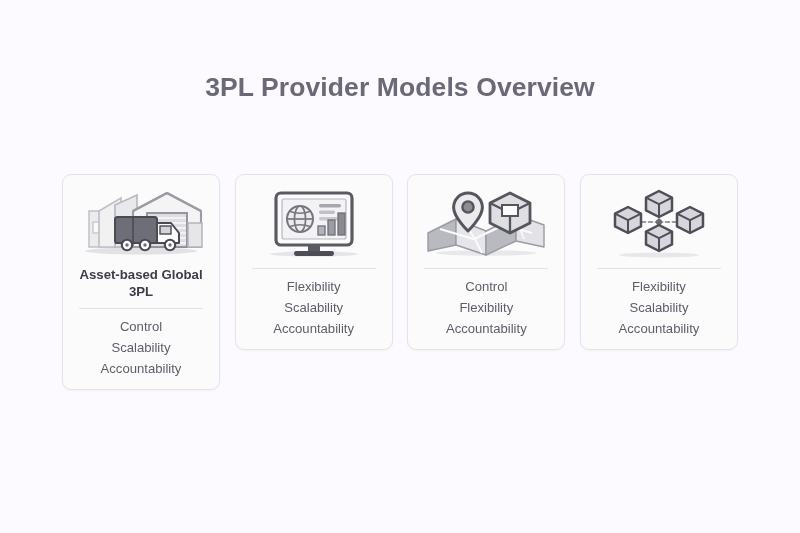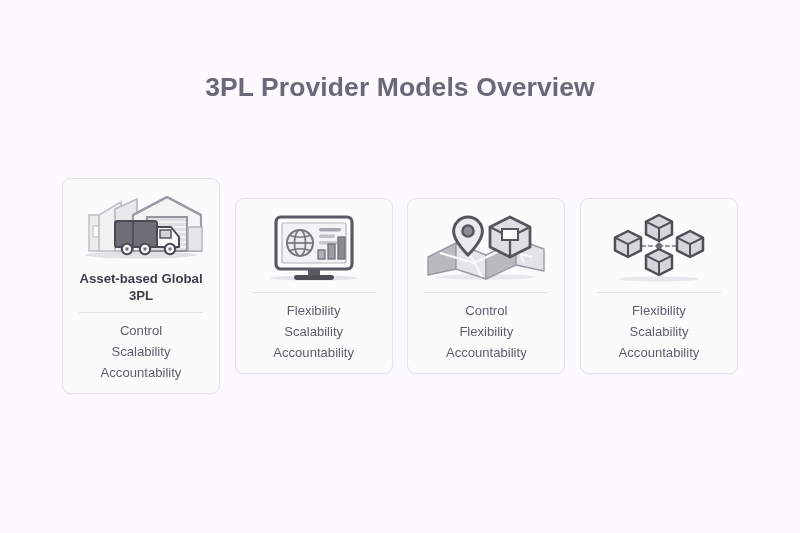--- a/index.html
+++ b/index.html
@@ -32,21 +32,21 @@
     line-height: 1.2;
   }
   .cards-row {
     position: absolute;
     top: 174px;
     left: 62px;
     width: 676px;
     height: 224px;
     display: flex;
     justify-content: space-between;
-    align-items: center;
+    align-items: flex-start;
   }
   .card {
     width: 158px;
     box-sizing: border-box;
     background: #fbfbfc;
     border: 1px solid #e4e4e8;
     border-radius: 9px;
     box-shadow: 0 1px 2px rgba(90,88,100,0.05);
     display: flex;
     flex-direction: column;

